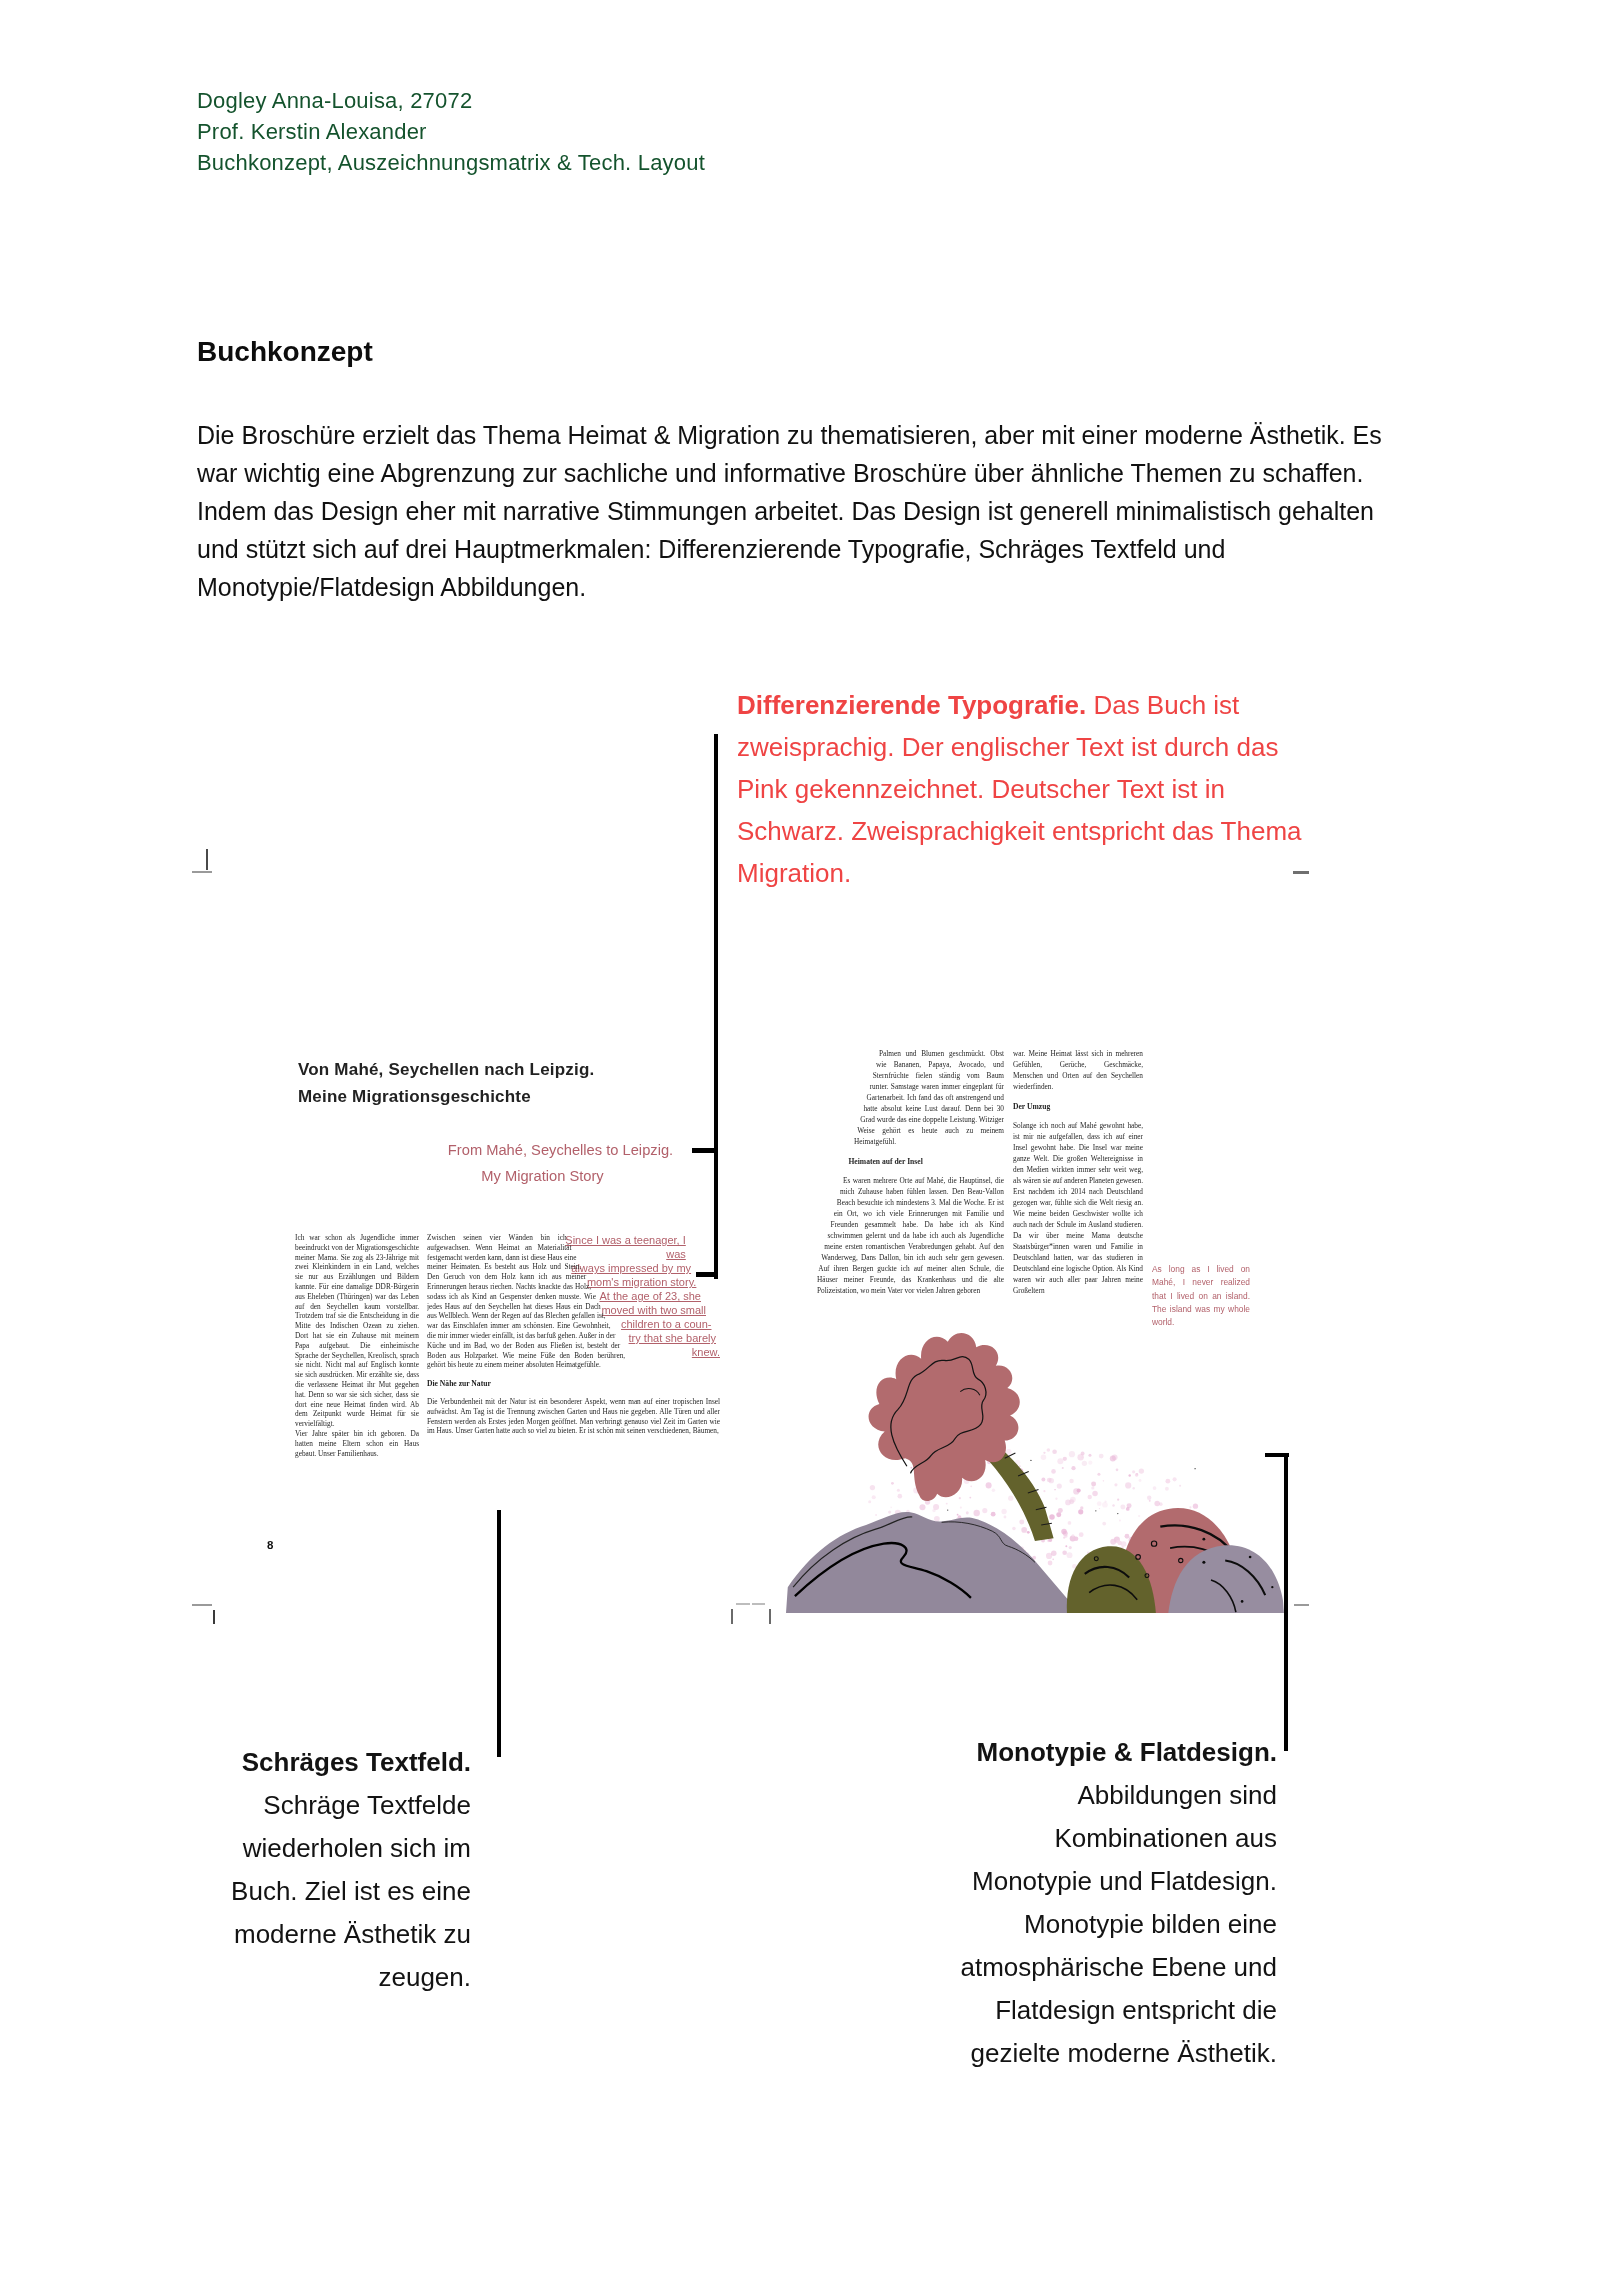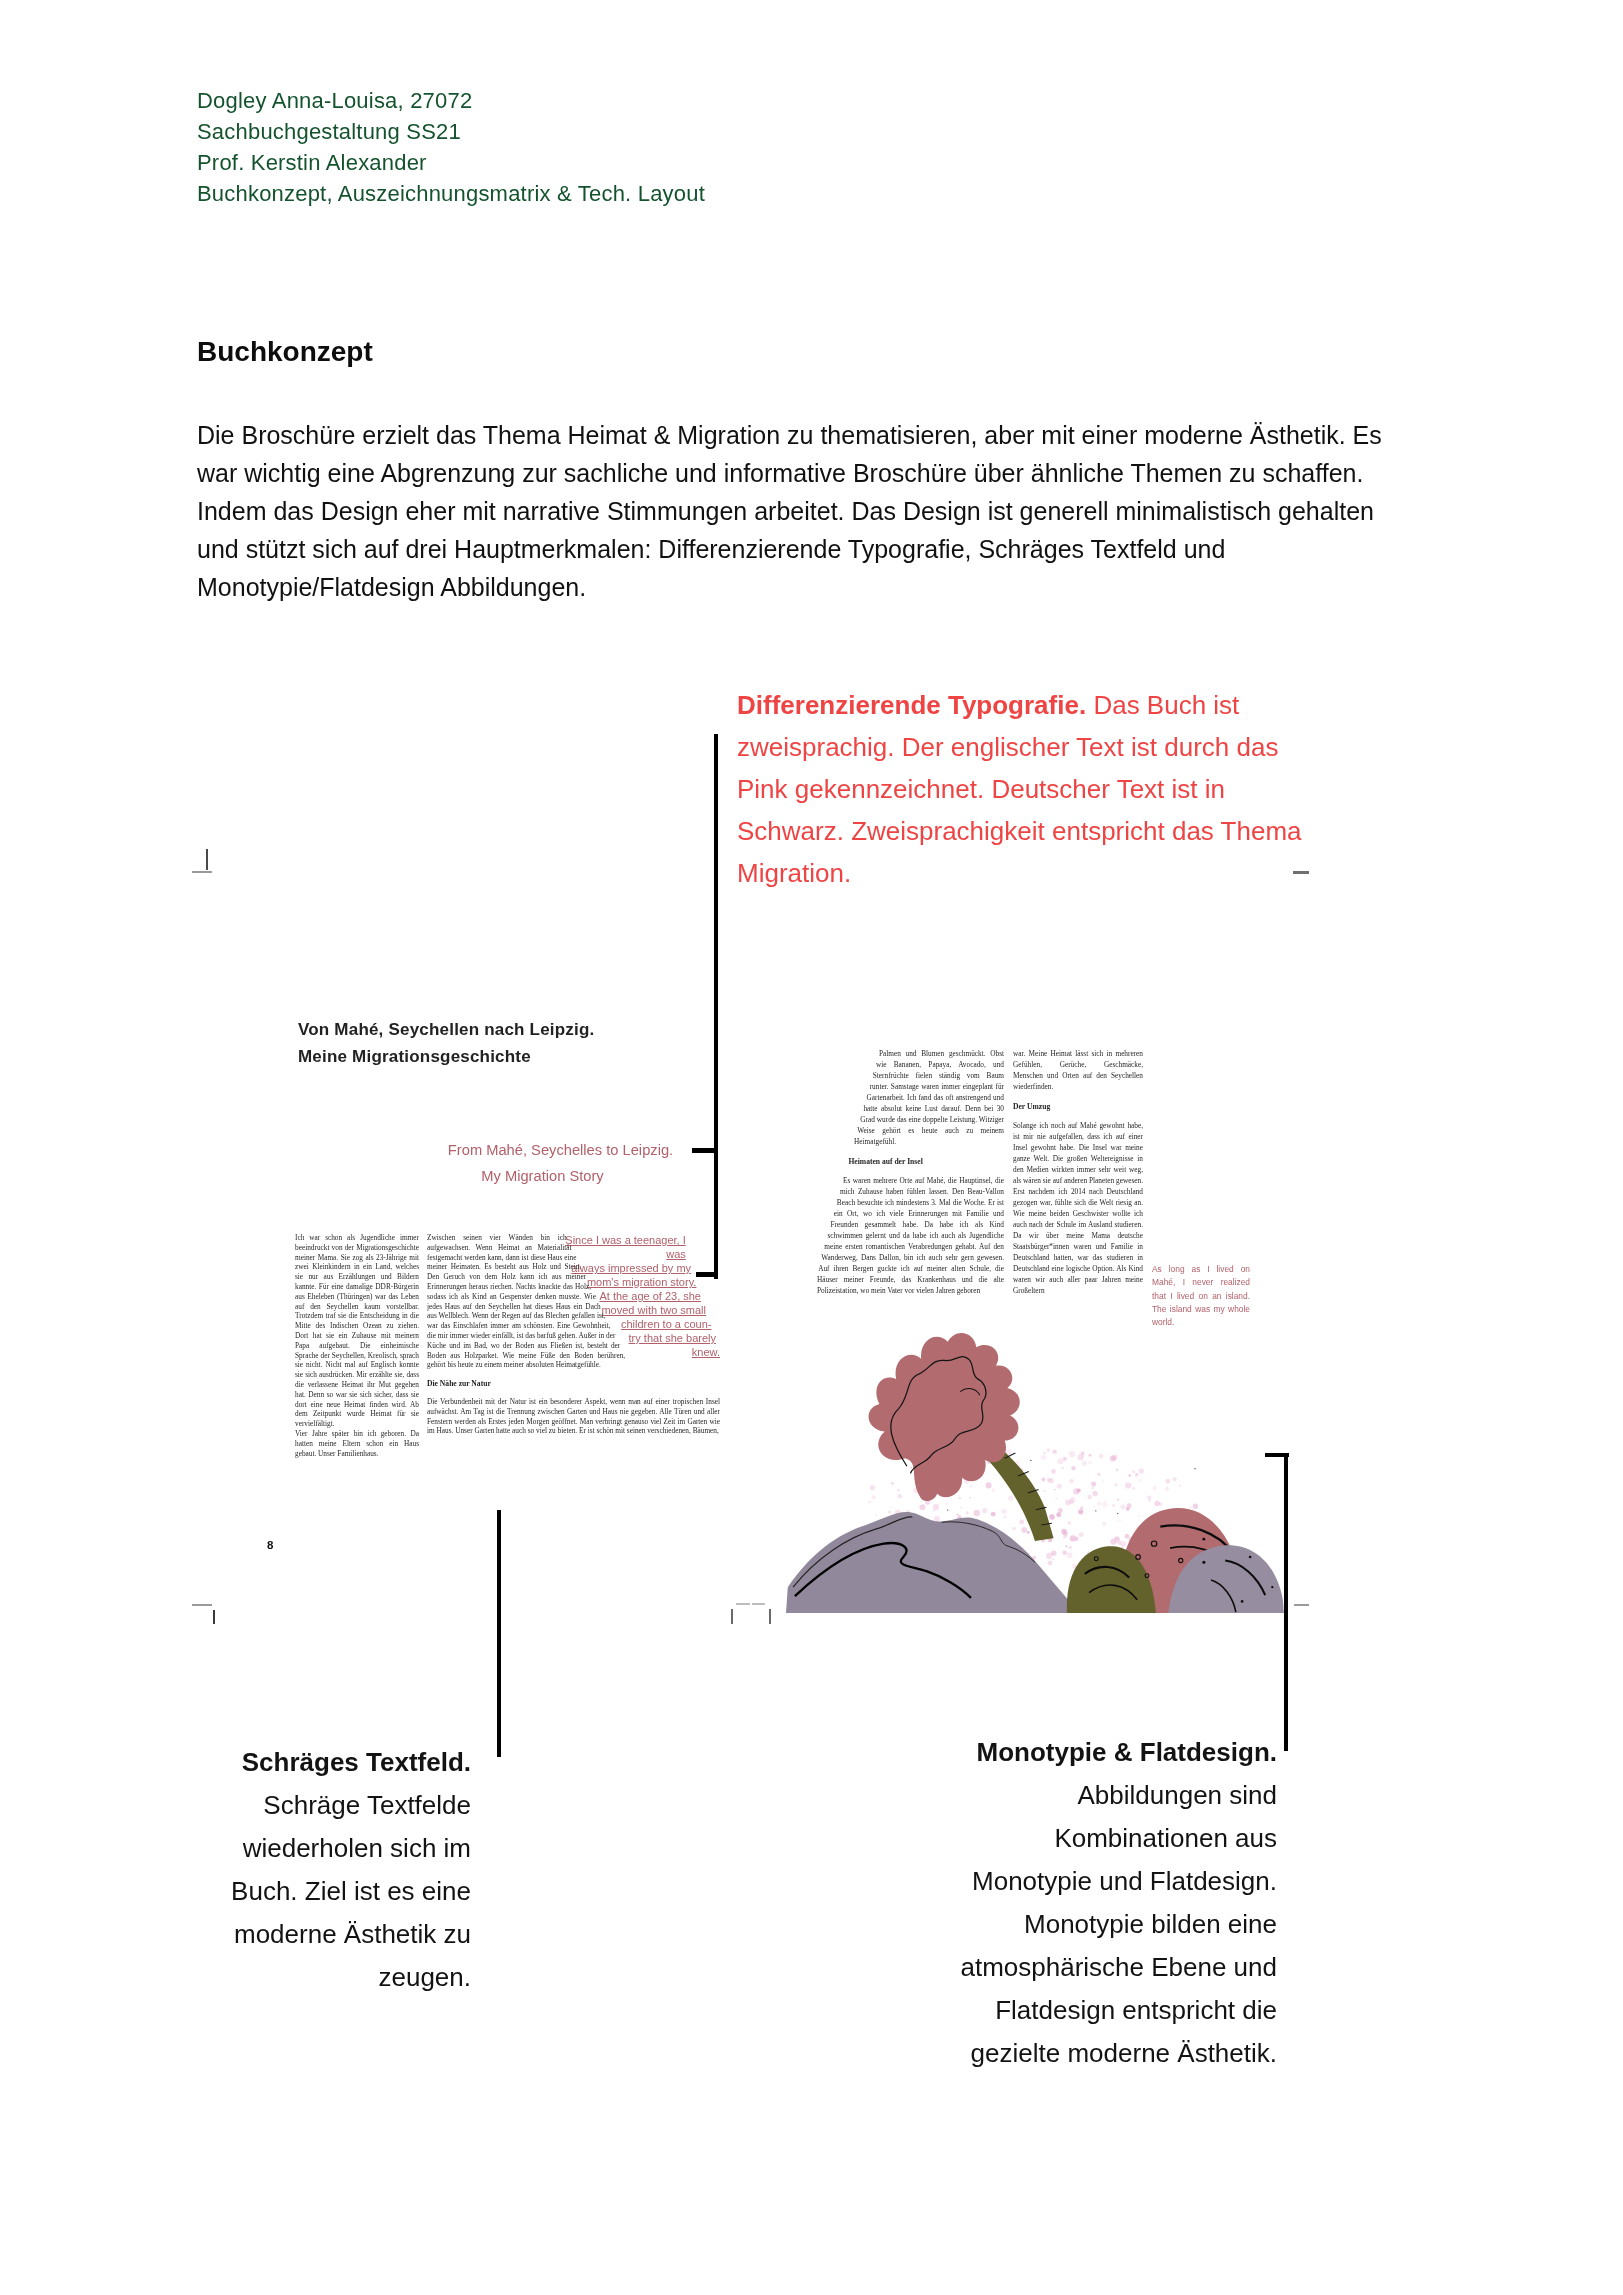--- a/index.html
+++ b/index.html
@@ -17,21 +17,21 @@
   .ann1 b{font-weight:bold;}
   .ann-r{font-size:26px;line-height:43px;text-align:right;color:#131313;}
   .ann-r b{display:block;font-weight:bold;}
   .a2{left:213px;top:1741px;width:258px;}
   .a3{left:948px;top:1731px;width:329px;}
 
   
   .line{background:#000;}
 
   
-  .btitle{left:298px;top:1016px;font-size:17px;line-height:27px;font-weight:600;color:#222;letter-spacing:0.2px;}
+  .btitle{left:298px;top:1056px;font-size:17px;line-height:27px;font-weight:600;color:#222;letter-spacing:0.2px;}
   .bsub{left:427px;top:1137px;width:267px;text-align:center;font-size:14.7px;line-height:26px;font-weight:500;color:#b2606a;}
   .bsub .l2{padding-right:36px;}
 
   .serifcol{font-family:"Liberation Serif",serif;font-size:7.3px;line-height:9.8px;
             text-align:justify;color:#1f1f1f;overflow:hidden;}
   .serifcol p{margin:0;}
   .serifcol .shead{font-weight:bold;margin:9px 0 8px 0;text-align:left;font-size:7.6px;}
   .colL1{left:295px;top:1233px;width:124px;height:286px;}
   .colL2{left:427px;top:1233px;width:293px;height:286px;}
   .colR1{left:817px;top:1048px;width:187px;height:280px;line-height:11px;}
@@ -61,21 +61,20 @@
 
   .crop{position:absolute;}
 </style>
 </head>
 <body>
 
 <div class="canvas">
 
   <div class="abs meta">
     <div>Dogley Anna-Louisa, 27072</div>
-    <div>Sachbuchgestaltung SS21</div>
     <div>Prof. Kerstin Alexander</div>
     <div>Buchkonzept, Auszeichnungsmatrix &amp; Tech. Layout</div>
   </div>
 
   <div class="abs h1">Buchkonzept</div>
   <div class="abs intro">Die Broschüre erzielt das Thema Heimat &amp; Migration zu thematisieren, aber mit einer moderne Ästhetik. Es war wichtig eine Abgrenzung zur sachliche und informative Broschüre über ähnliche Themen zu schaffen. Indem das Design eher mit narrative Stimmungen arbeitet. Das Design ist generell minimalistisch gehalten und stützt sich auf drei Hauptmerkmalen: Differenzierende Typografie, Schräges Textfeld und Monotypie/Flatdesign Abbildungen.</div>
 
   <div class="abs ann1"><b>Differenzierende Typografie.</b> <span>Das Buch ist zweisprachig. Der englischer Text ist durch das Pink gekennzeichnet. Deutscher Text ist in Schwarz. Zweisprachigkeit entspricht das Thema Migration.</span></div>
 
   <div class="abs line" style="left:714px;top:734px;width:3.6px;height:545px;"></div>

